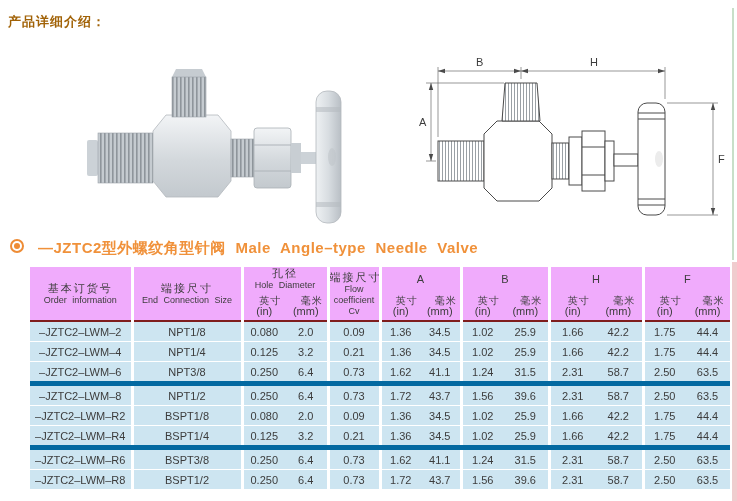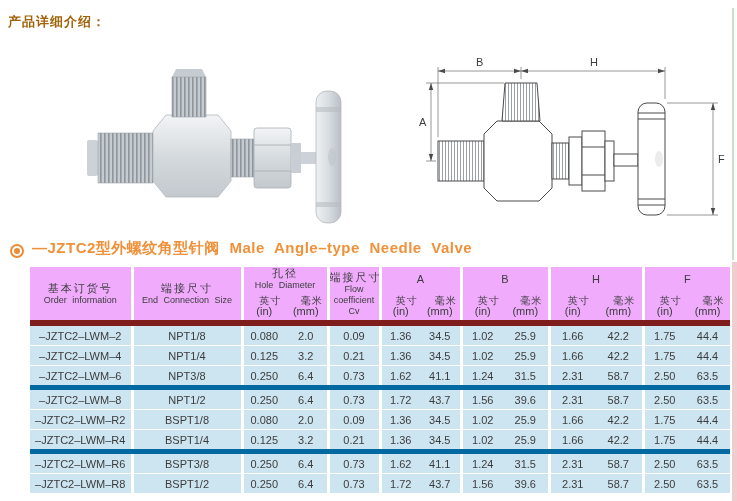--- a/index.html
+++ b/index.html
@@ -9,21 +9,21 @@
     color:#3a3a3a;
   }
   .red-title {
     position:absolute; left:8px; top:13px;
     font-size:13px; font-weight:bold; color:#a16207; letter-spacing:1px;
   }
   .photo-wrap { position:absolute; left:60px; top:55px; width:285px; height:175px; }
   .draw-wrap  { position:absolute; left:418px; top:55px; width:308px; height:175px; }
   .section-line {
     position:absolute; left:10px; top:239px; width:720px;
-    display:flex; align-items:flex-end; gap:8px;
+    display:flex; align-items:flex-start; gap:14px;
   }
   .bullet {
     width:10px; height:10px; border:2px solid #ee8c35; border-radius:50%;
     position:relative; flex:0 0 auto;
   }
   .bullet::after {
     content:""; position:absolute; left:2px; top:2px; right:2px; bottom:2px;
     background:#ee8c35; border-radius:50%;
   }
   .section-title {
@@ -35,21 +35,21 @@
     border-collapse:collapse; table-layout:fixed;
     font-size:11px; color:#3c3c3c;
   }
   table.spec th, table.spec td {
     padding:0; text-align:center; vertical-align:middle;
     font-weight:normal; overflow:hidden; white-space:nowrap;
   }
   table.spec thead th { background:#f0abfc; }
   table.spec tbody td { background:#cde5f1; border-top:1px solid #ffffff; height:19px; }
   table.spec tbody tr.grp td { border-top:5px solid #0369a1; }
-  table.spec tbody tr:first-child td { border-top:6px solid #7f1d1d; }
+  table.spec tbody tr:first-child td { border-top:2px solid #7f1d1d; }
   table.spec .gcol { border-left:3px solid #ffffff; }
   table.spec thead tr.r1 th { height:24px; }
   table.spec thead tr.r2 th { height:29px; }
   .hz  { font-size:11px; line-height:13px; letter-spacing:2px; }
   .he  { font-size:9px;  line-height:11px; word-spacing:3px; }
   .hu  { font-size:10px; line-height:11px; letter-spacing:1px;padding-left:12px; }
   .hp  { font-size:11px;  line-height:10px; letter-spacing:0; }
   .dimL { font-size:11px; line-height:13px; }
   .edge-green { position:absolute; right:3px; top:8px; width:2px; height:252px; background:#c8dfc8; }
   .edge-pink  { position:absolute; right:0; top:262px; width:5px; height:239px; background:#f0ccce; }

